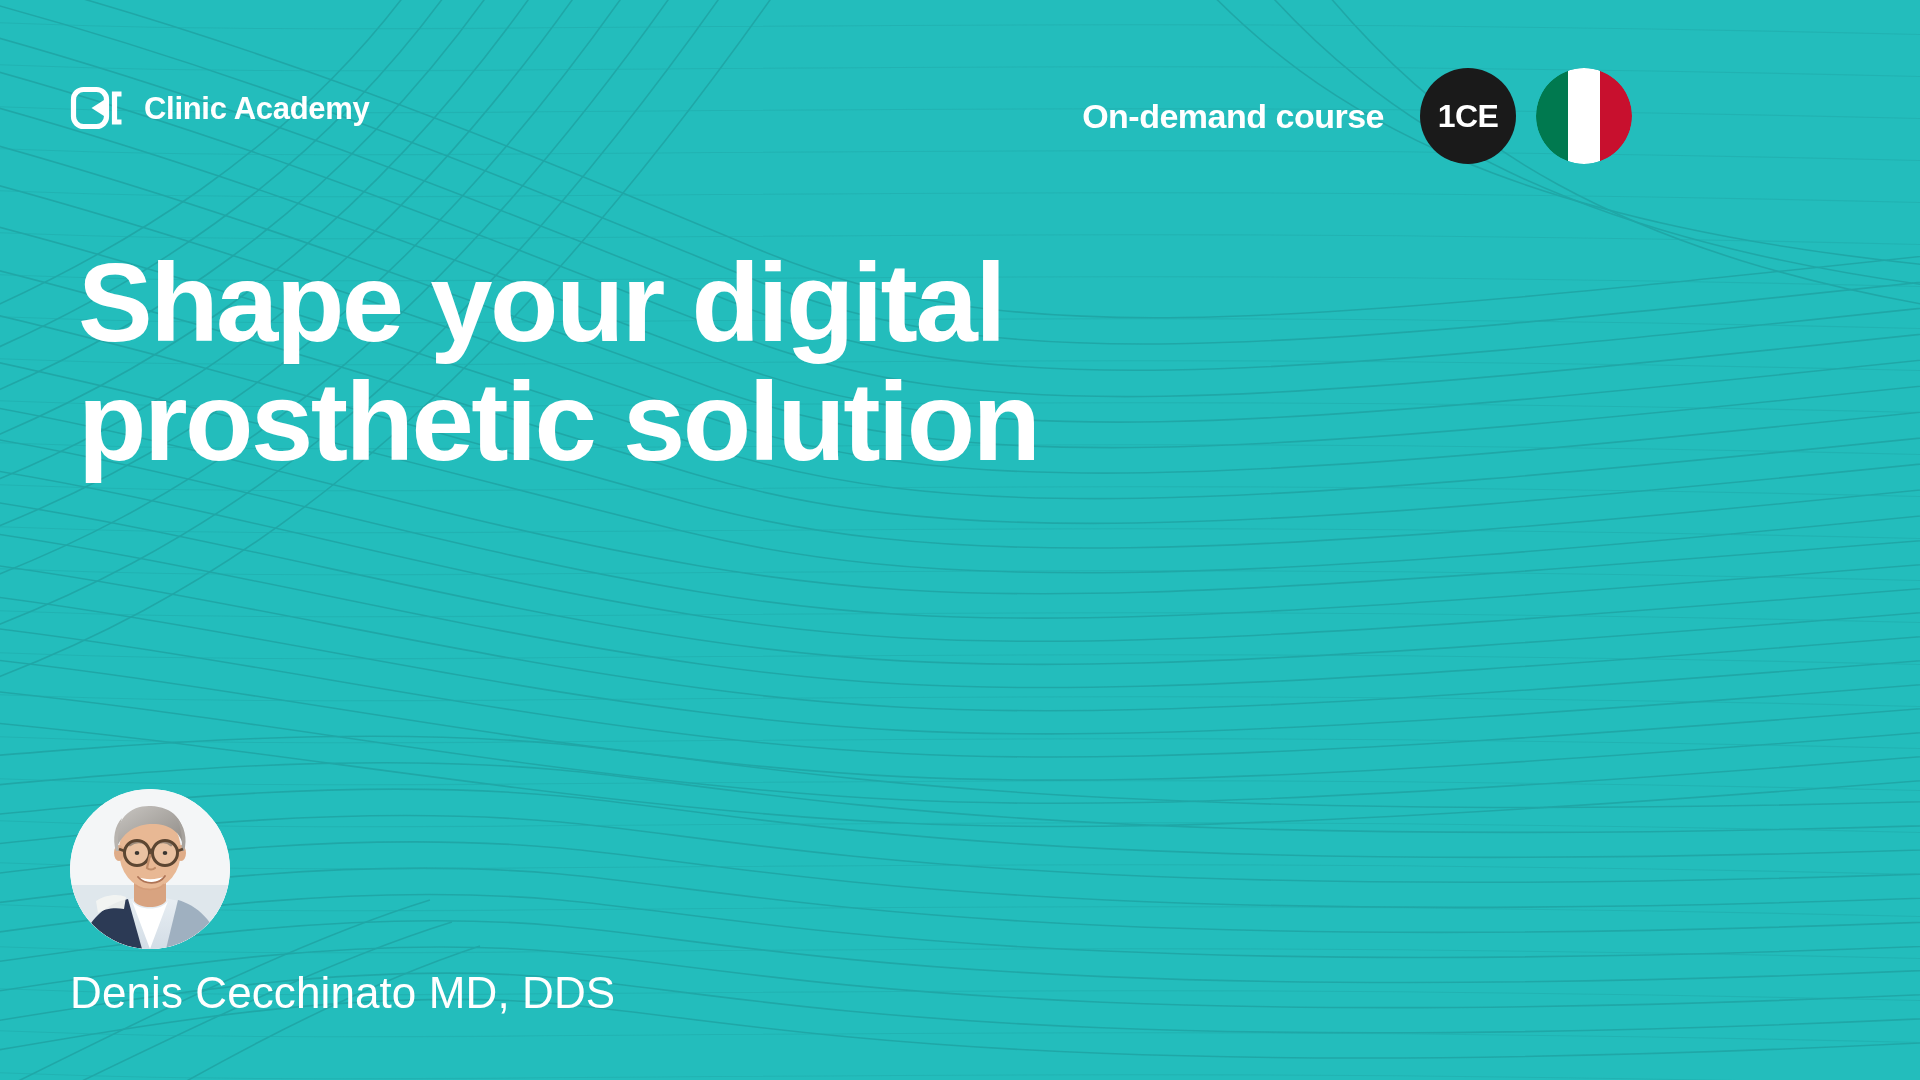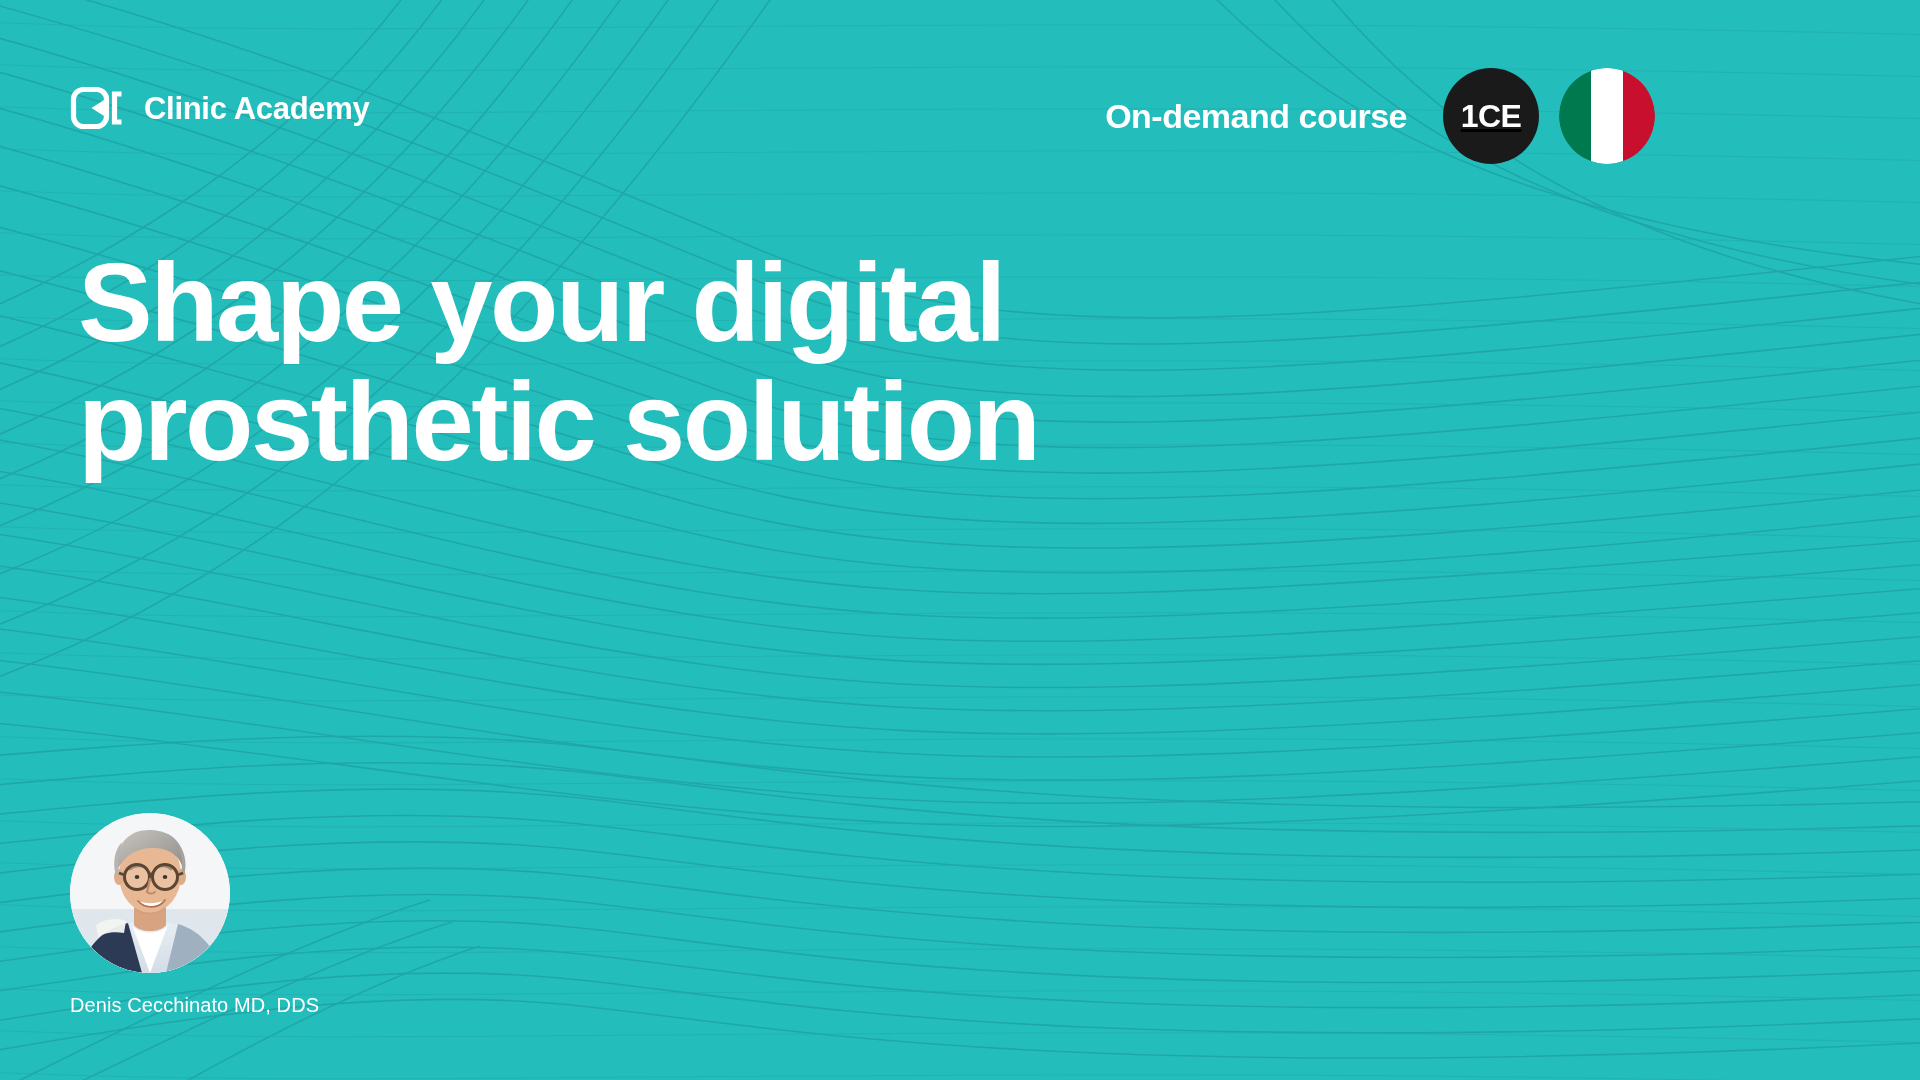--- a/index.html
+++ b/index.html
@@ -52,39 +52,38 @@
     color: #ffffff;
     font-size: 31px;
     font-weight: bold;
     letter-spacing: -0.3px;
     line-height: 1;
     white-space: nowrap;
   }
 
   .top-right {
     position: absolute;
-    right: 49px;
+    right: 72px;
     top: 68px;
     display: flex;
     align-items: center;
     gap: 36px;
   }
   .ondemand-label {
     color: #ffffff;
     font-size: 34px;
     font-weight: bold;
     letter-spacing: -0.5px;
     white-space: nowrap;
     line-height: 1;
   }
   .badges {
     display: flex;
     align-items: flex-end;
     gap: 20px;
-    text-decoration: underline;
   }
   .ce-badge {
     width: 96px;
     height: 96px;
     border-radius: 50%;
     background: #1A1A1A;
     display: flex;
     align-items: center;
     justify-content: center;
     color: #ffffff;
@@ -125,21 +124,21 @@
     width: 160px;
     height: 160px;
     border-radius: 50%;
     overflow: hidden;
     background: #ffffff;
     display: block;
   }
   .presenter-name {
     margin-top: 22px;
     color: #ffffff;
-    font-size: 20px;
+    font-size: 44px;
     font-weight: normal;
     letter-spacing: 0.1px;
     line-height: 1;
     white-space: nowrap;
   }
 </style>
 </head>
 <body>
 
 <div class="slide">

